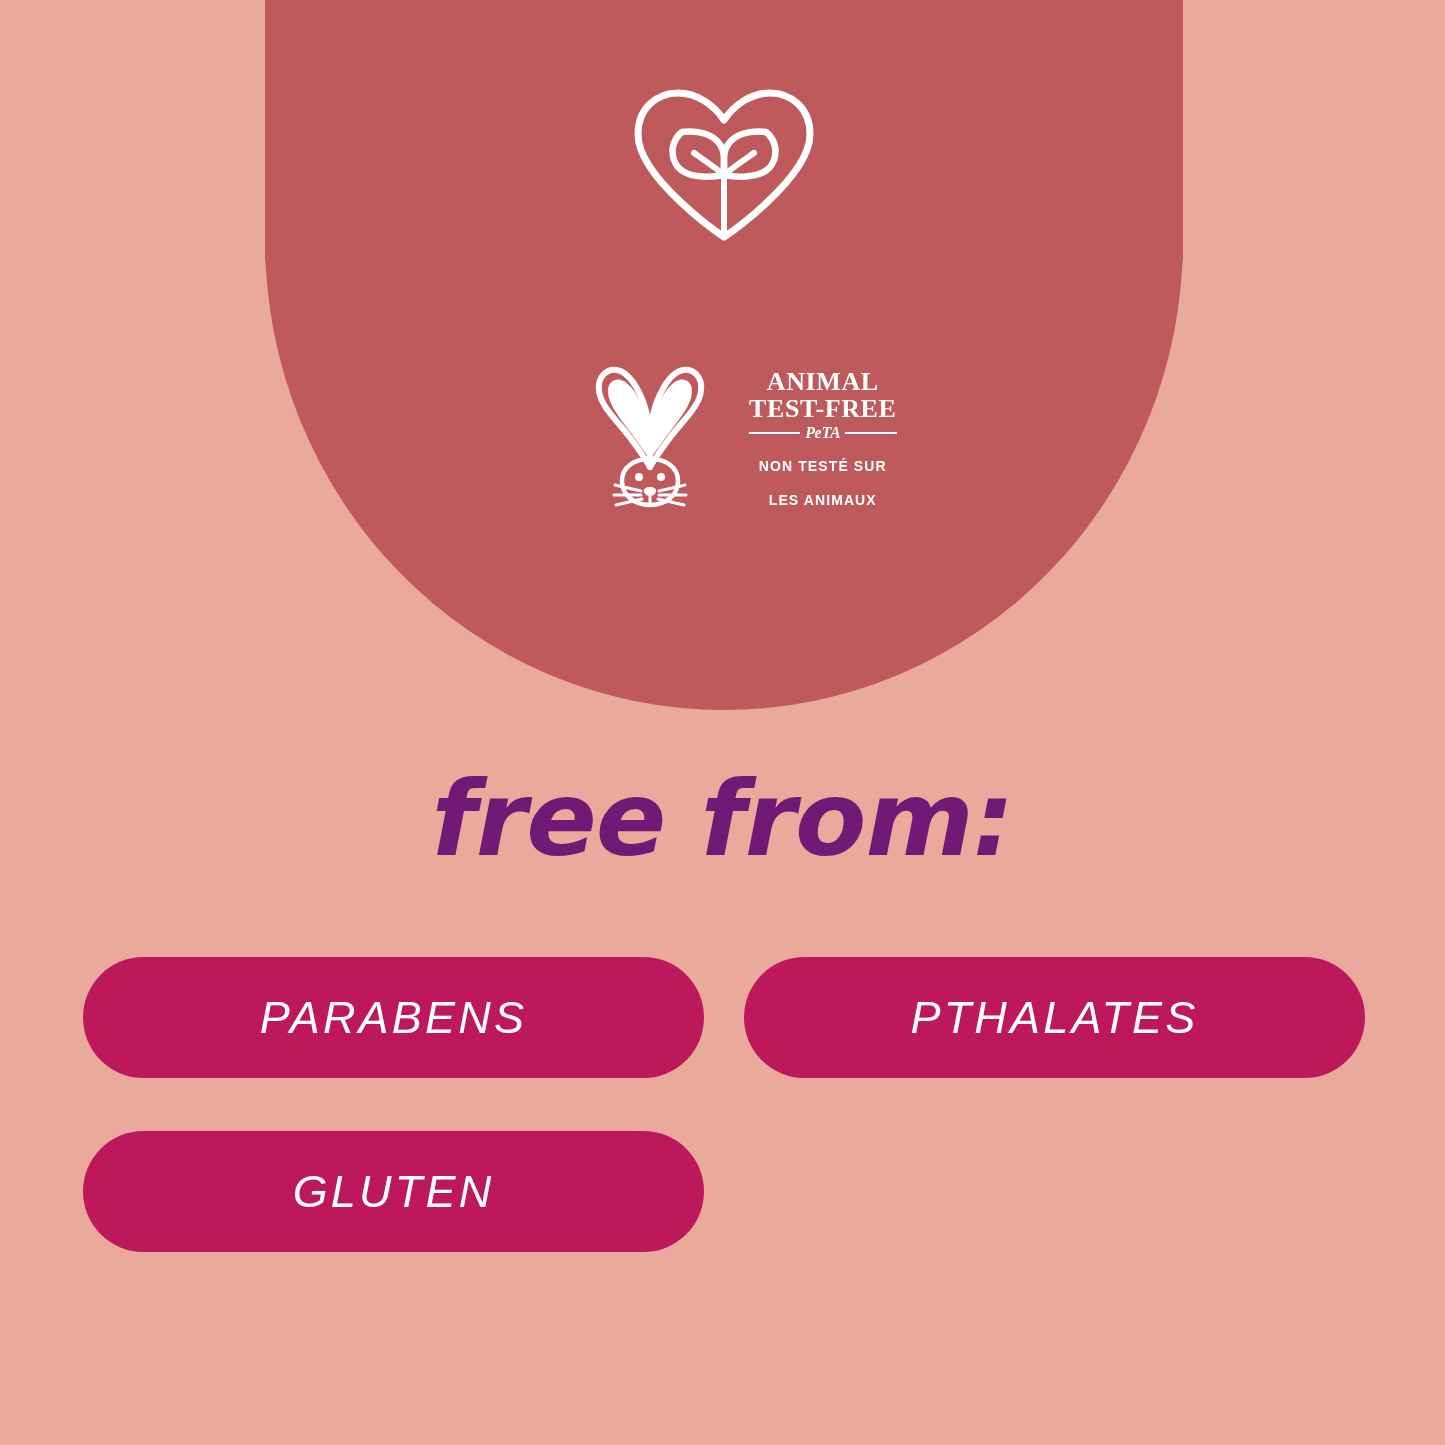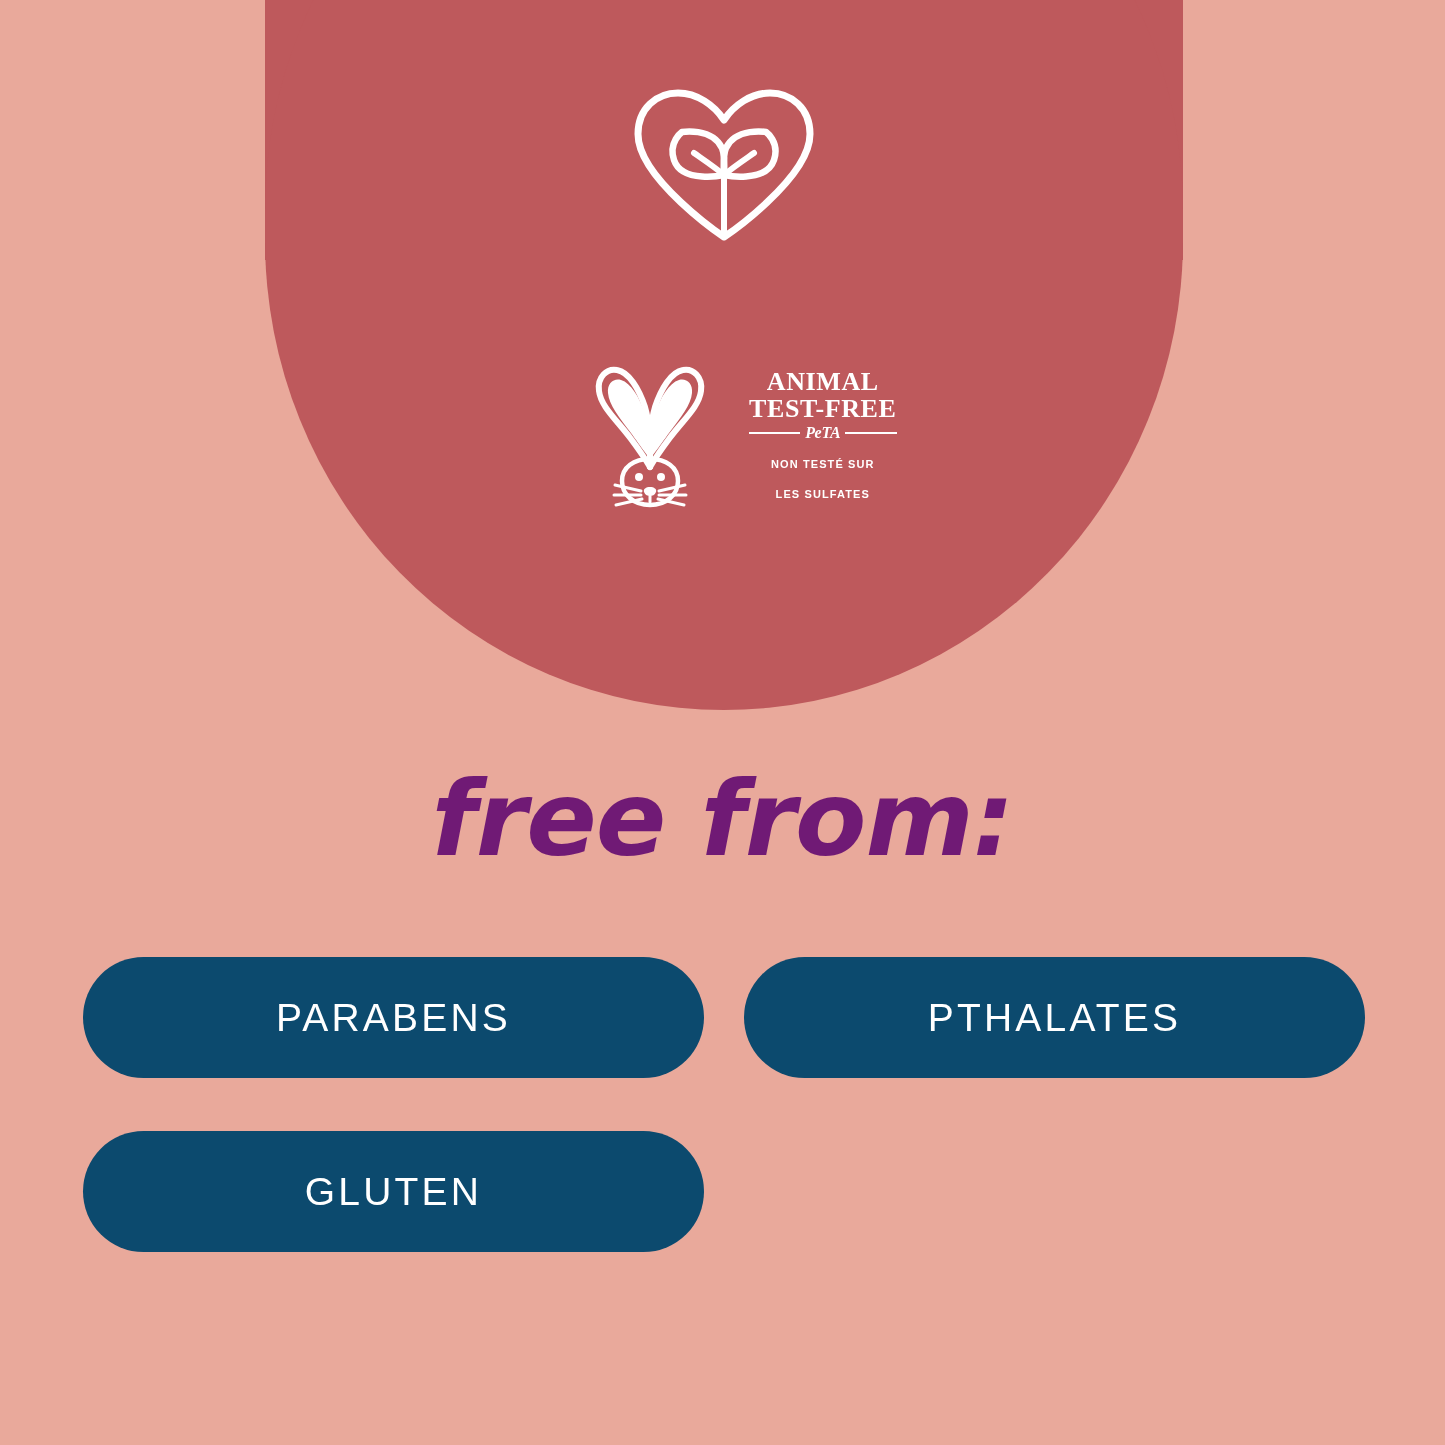--- a/index.html
+++ b/index.html
@@ -94,21 +94,21 @@
     font-style: italic;
     font-weight: 700;
     font-size: 16px;
     line-height: 1;
     letter-spacing: -0.3px;
     white-space: nowrap;
   }
   .peta-fr {
     font-family: "Liberation Sans", sans-serif;
     font-weight: 700;
-    font-size: 11px;
+    font-size: 14px;
     line-height: 1.22;
     letter-spacing: 1.1px;
     white-space: nowrap;
     margin-top: 17px;
   }
 
   
   .headline {
     position: absolute;
     left: 0;
@@ -130,34 +130,35 @@
     left: 83px;
     top: 957px;
     width: 1282px;
     display: grid;
     grid-template-columns: 621px 621px;
     grid-auto-rows: 121px;
     column-gap: 40px;
     row-gap: 53px;
   }
   .pill {
-    background: #0c4a6e;
+    background: #be185d;
     border-radius: 61px;
     display: flex;
     align-items: center;
     justify-content: center;
     color: #ffffff;
     font-family: "Liberation Sans", sans-serif;
     font-weight: 400;
-    font-size: 39px;
+    font-size: 45px;
     letter-spacing: 3.2px;
     text-transform: uppercase;
     white-space: nowrap;
     box-sizing: border-box;
     padding: 0 24px;
+    font-style: italic;
   }
   .pill.tight { letter-spacing: 1.6px; }
 </style>
 </head>
 <body>
 
 <div id="canvas">
 
   <div class="arch-top-fill"></div>
   <div class="arch"></div>
@@ -203,21 +204,21 @@
 
     <div class="peta-text">
       <div class="peta-line1">ANIMAL</div>
       <div class="peta-line2">TEST-FREE</div>
       <div class="peta-rule-row">
         <span class="peta-rule"></span>
         <span class="peta-wordmark">PeTA</span>
         <span class="peta-rule"></span>
       </div>
       <div class="peta-fr">NON TESTÉ SUR</div>
-      <div class="peta-fr">LES SULFATES</div>
+      <div class="peta-fr">LES ANIMAUX</div>
     </div>
   </div>
 
   <div class="headline">free from:</div>
 
   <div class="pill-grid">
     <div class="pill">PARABENS</div>
     <div class="pill">PTHALATES</div>
     <div class="pill">GLUTEN</div>
   </div>

